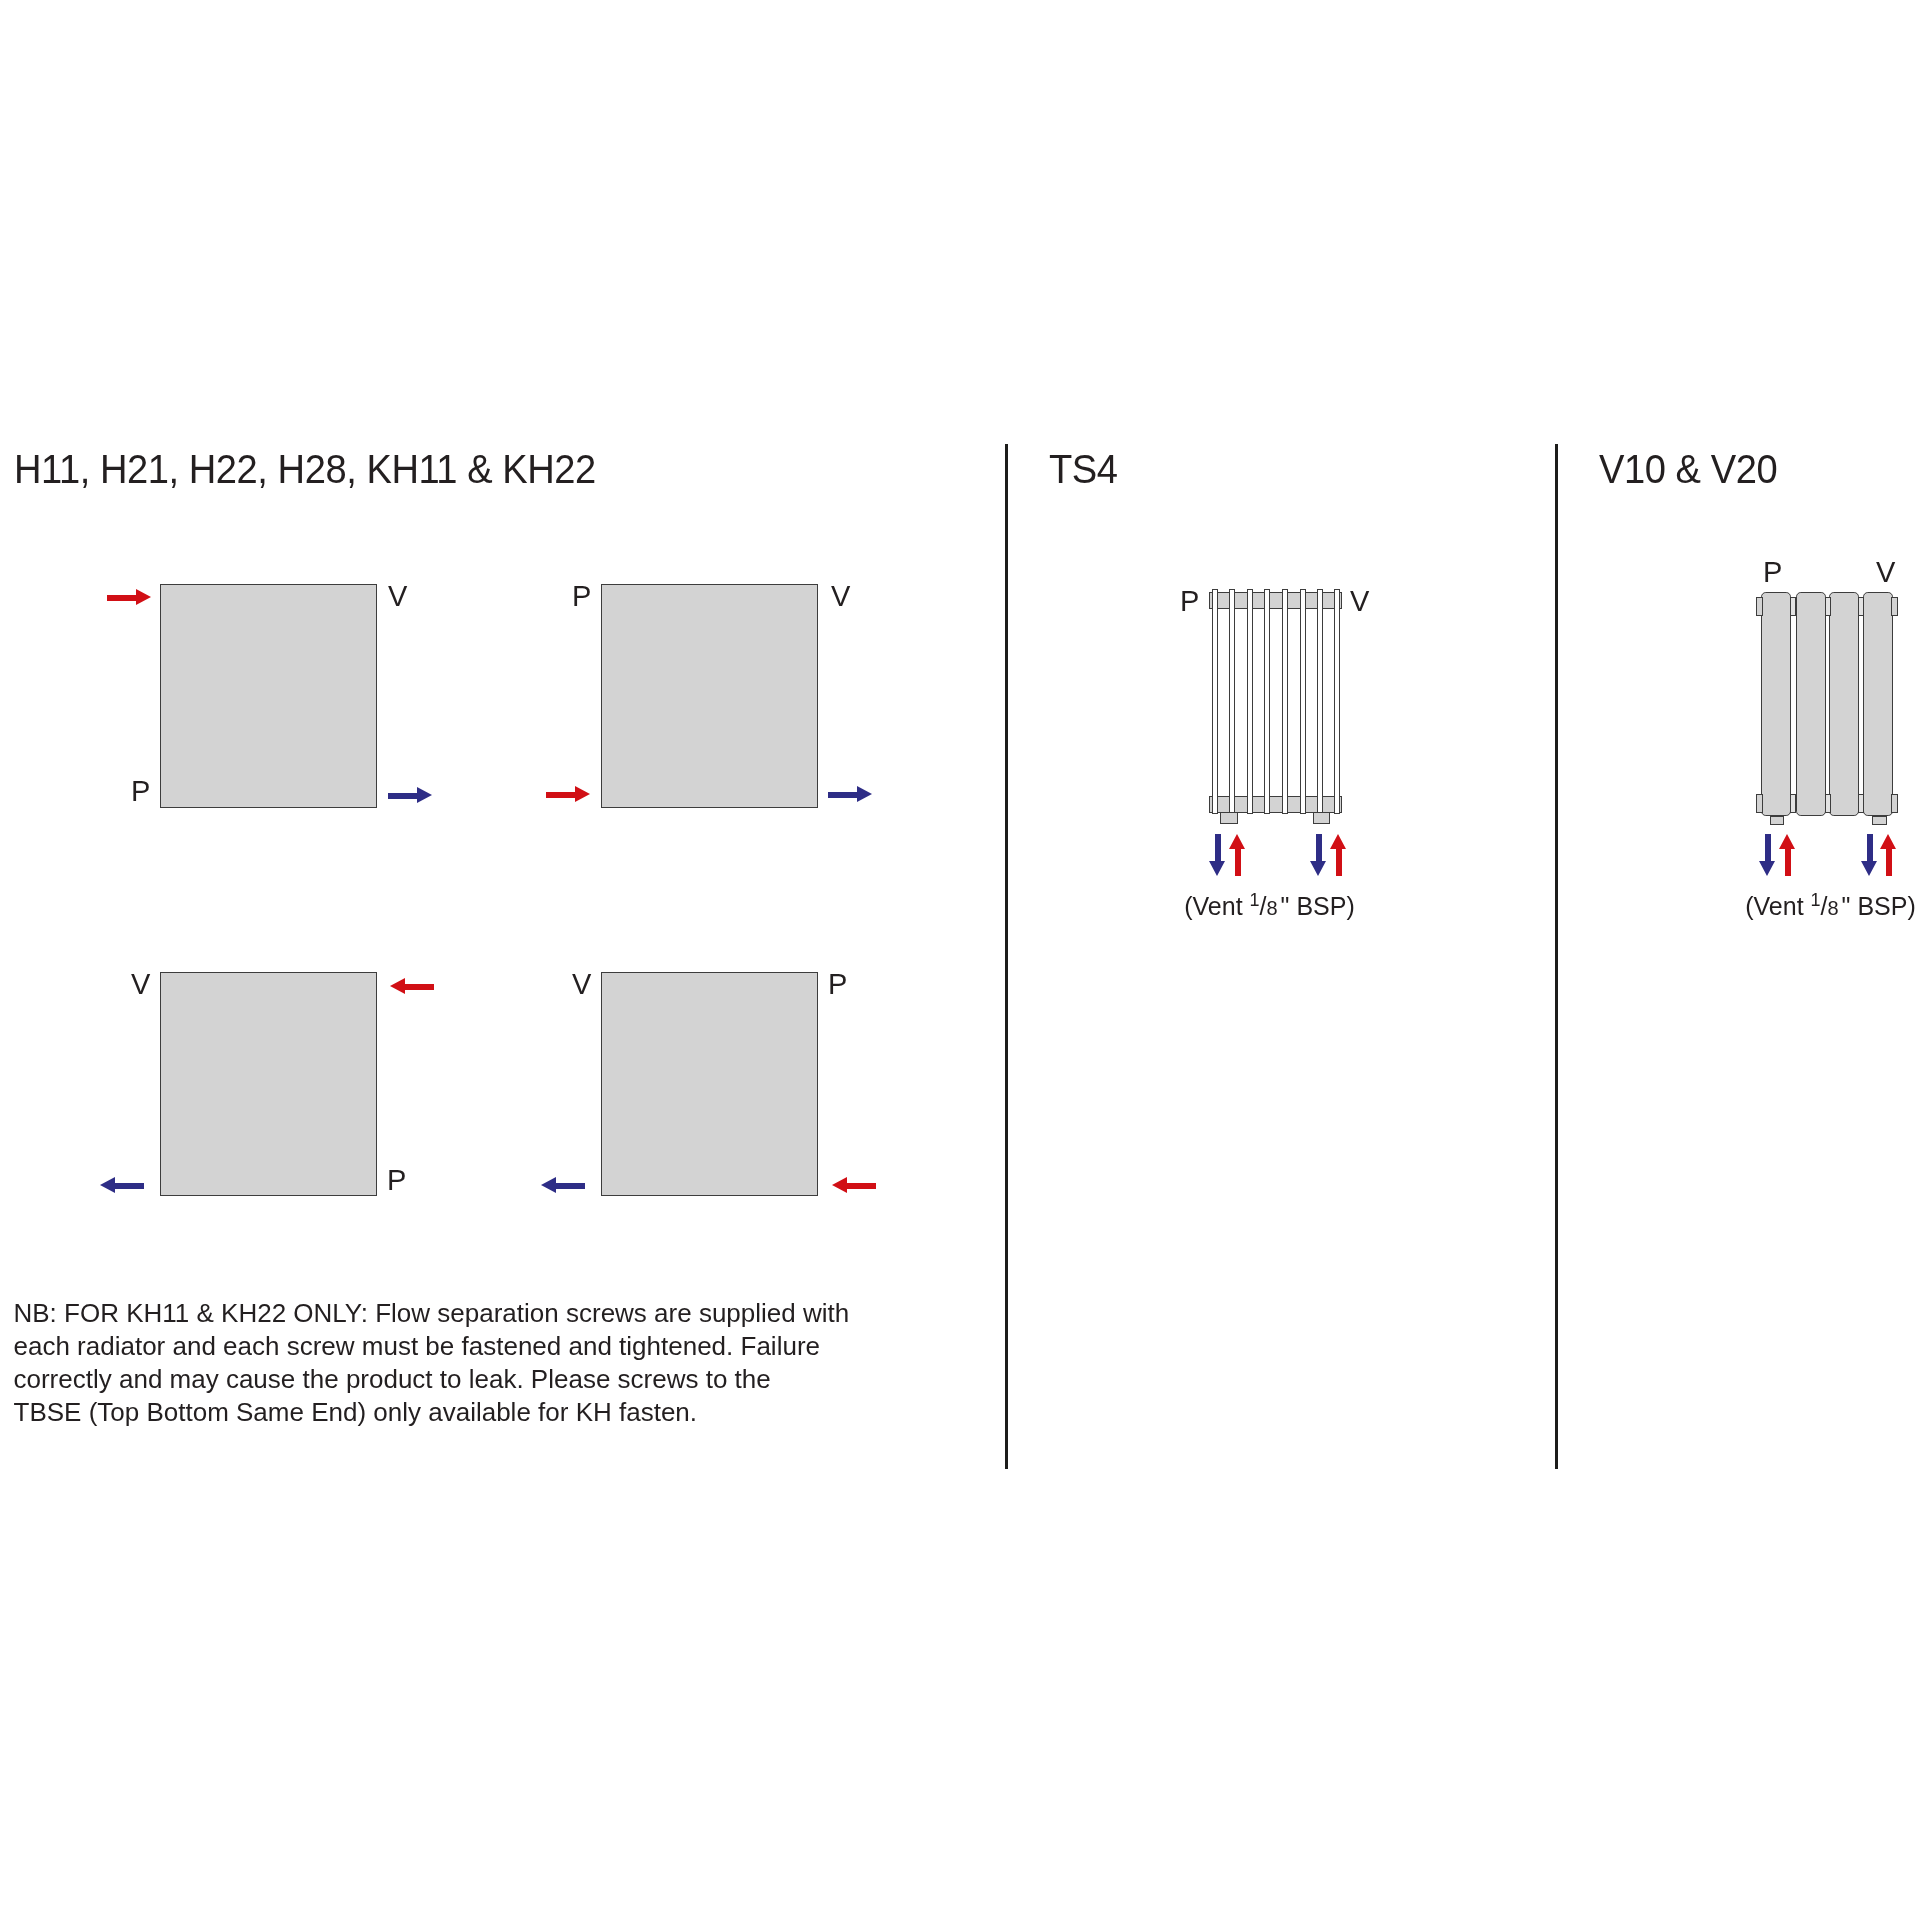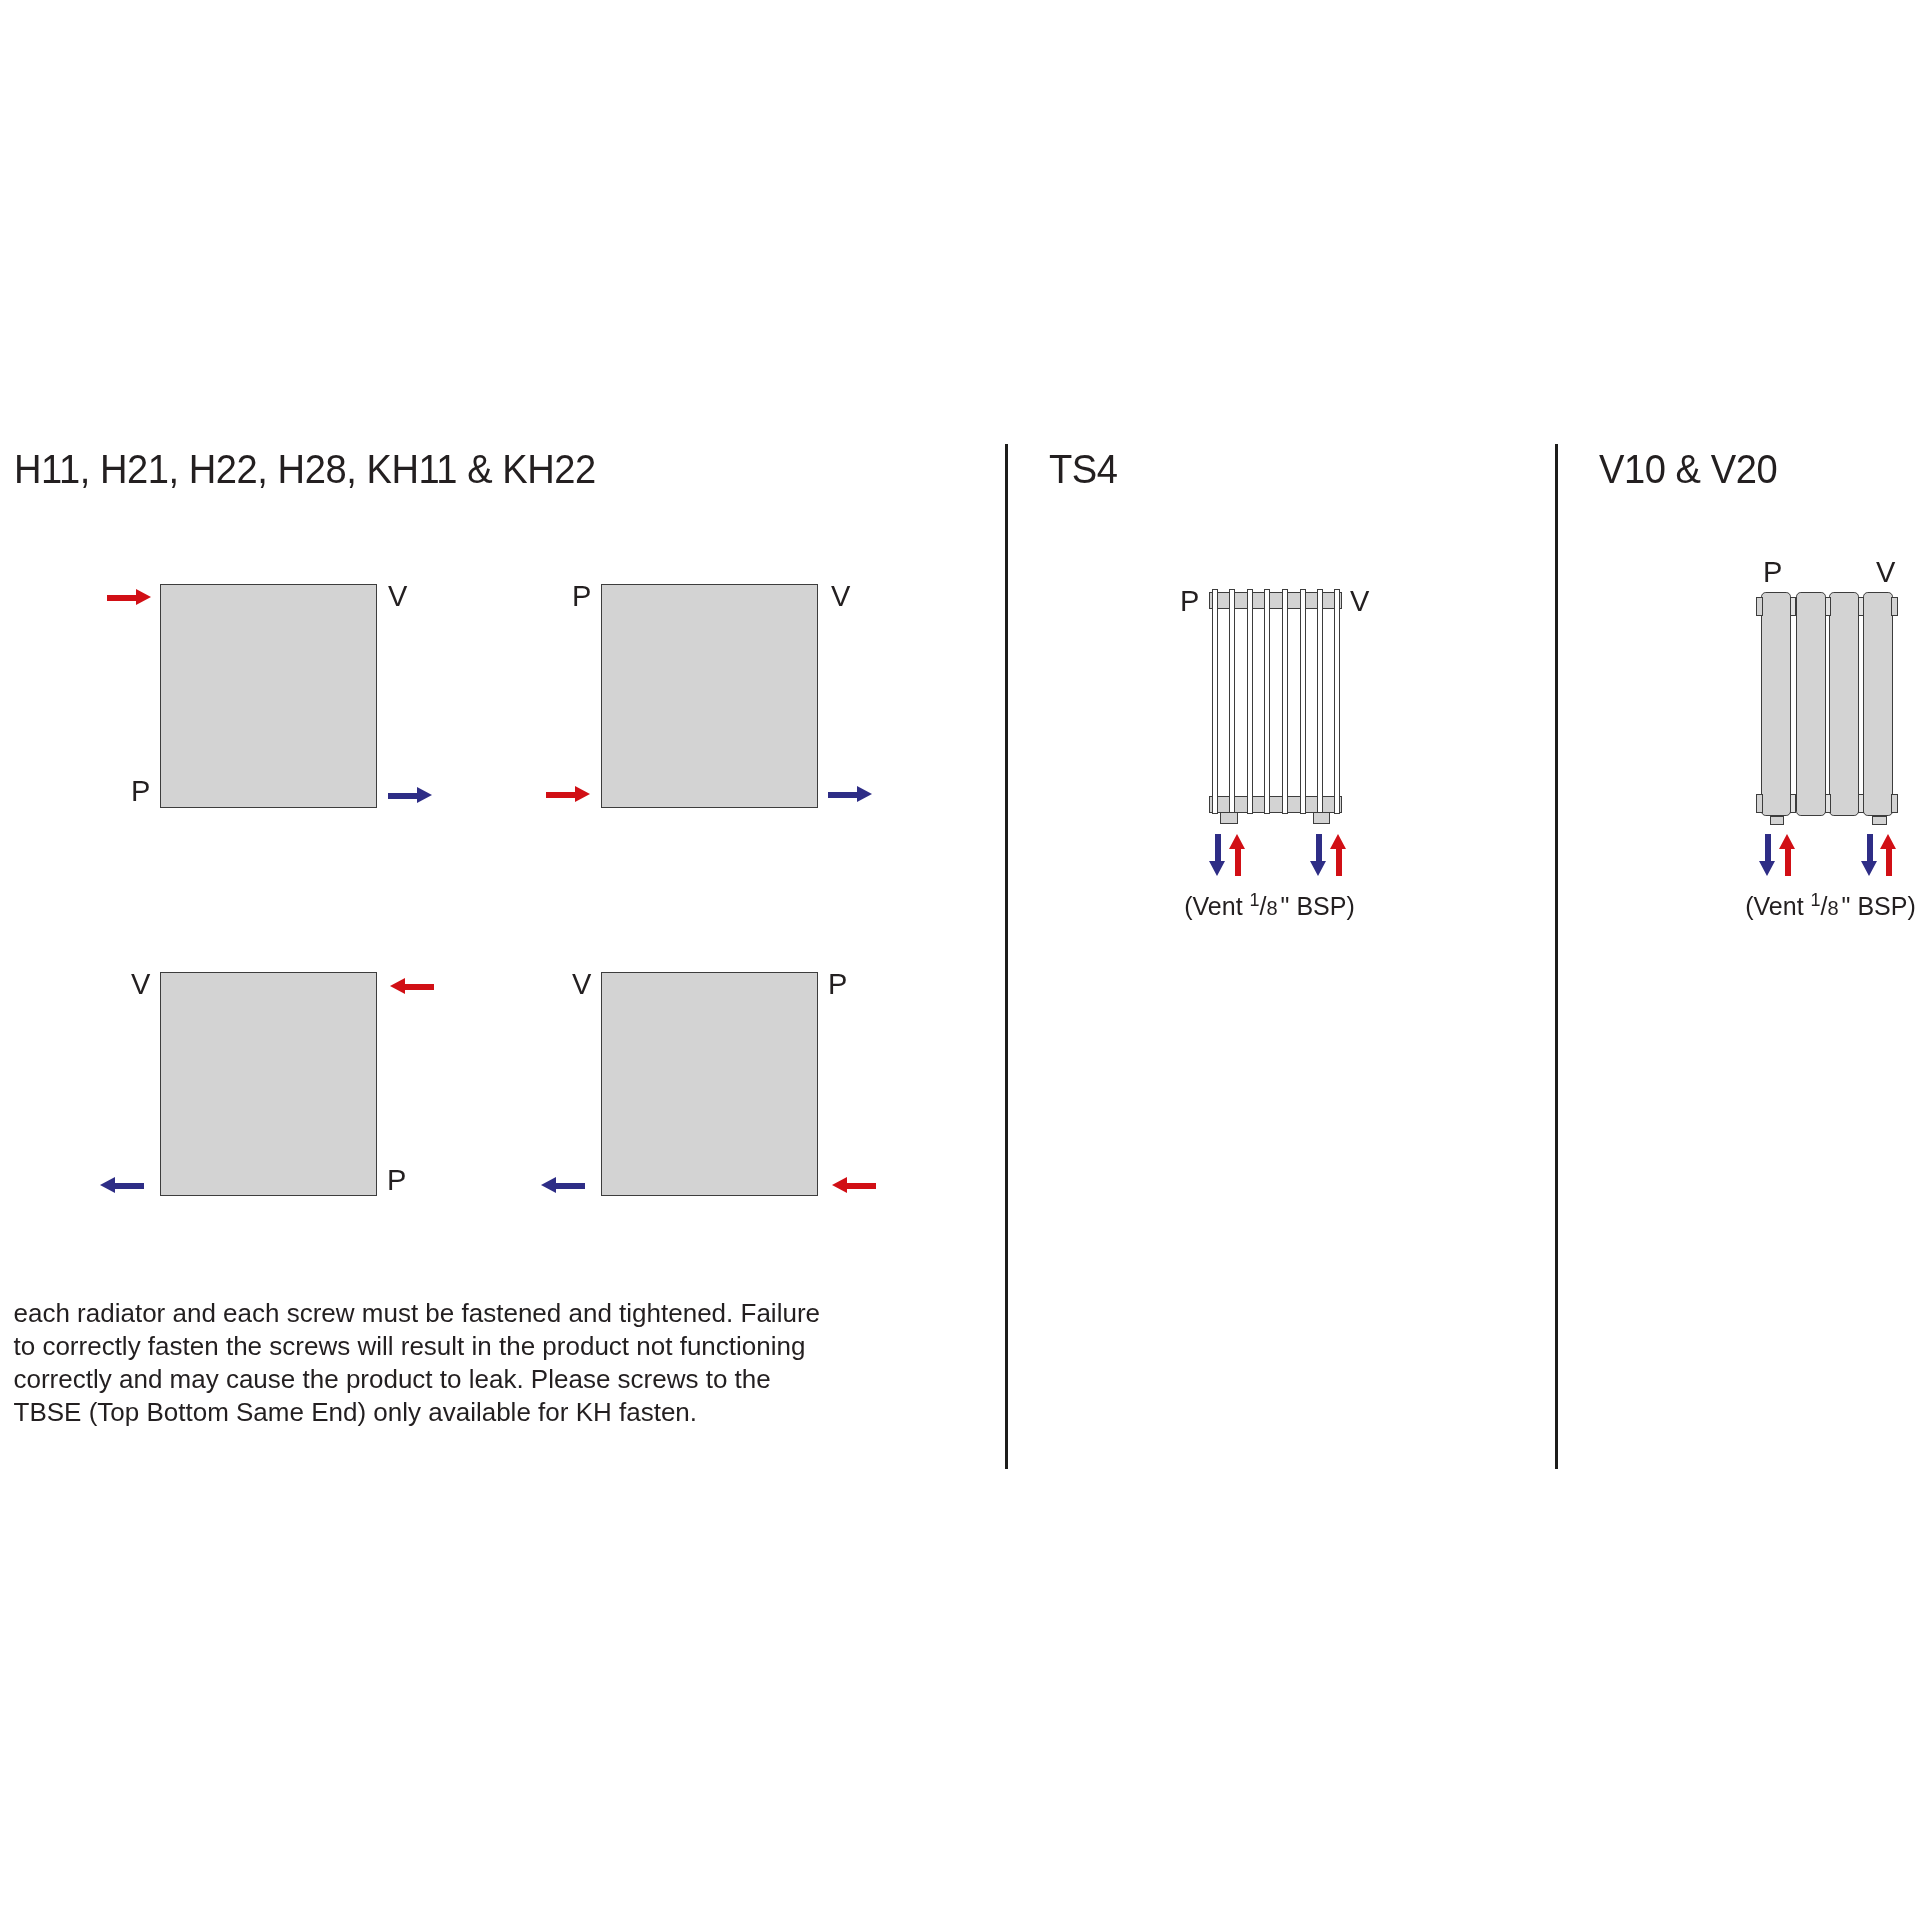--- a/index.html
+++ b/index.html
@@ -102,22 +102,22 @@
   <div class="arrow h left blue" style="left:541px;top:1177px;">
       <i class="shaft"></i>
       <i class="head"></i>
     </div>
   <div class="arrow h left red" style="left:832px;top:1177px;">
       <i class="shaft"></i>
       <i class="head"></i>
     </div>
 
   <div class="abs note" style="left:13.5px;top:1297px;">
+    <div>NB: FOR KH11 &amp; KH22 ONLY: Flow separation screws are supplied with</div>
     <div>each radiator and each screw must be fastened and tightened. Failure</div>
-    <div>to correctly fasten the screws will result in the product not functioning</div>
     <div>correctly and may cause the product to leak. Please screws to the</div>
     <div>TBSE (Top Bottom Same End) only available for KH fasten.</div>
   </div>
 
   <div class="abs divider" style="left:1005px;top:444px;height:1025px;"></div>
   <div class="abs divider" style="left:1555px;top:444px;height:1025px;"></div>
 
   <div class="abs sec-title" style="left:1049px;top:448px;">TS4</div>
   <div class="abs pv" style="left:1180px;top:585px;">P</div>
   <div class="abs pv" style="left:1350px;top:585px;">V</div>

